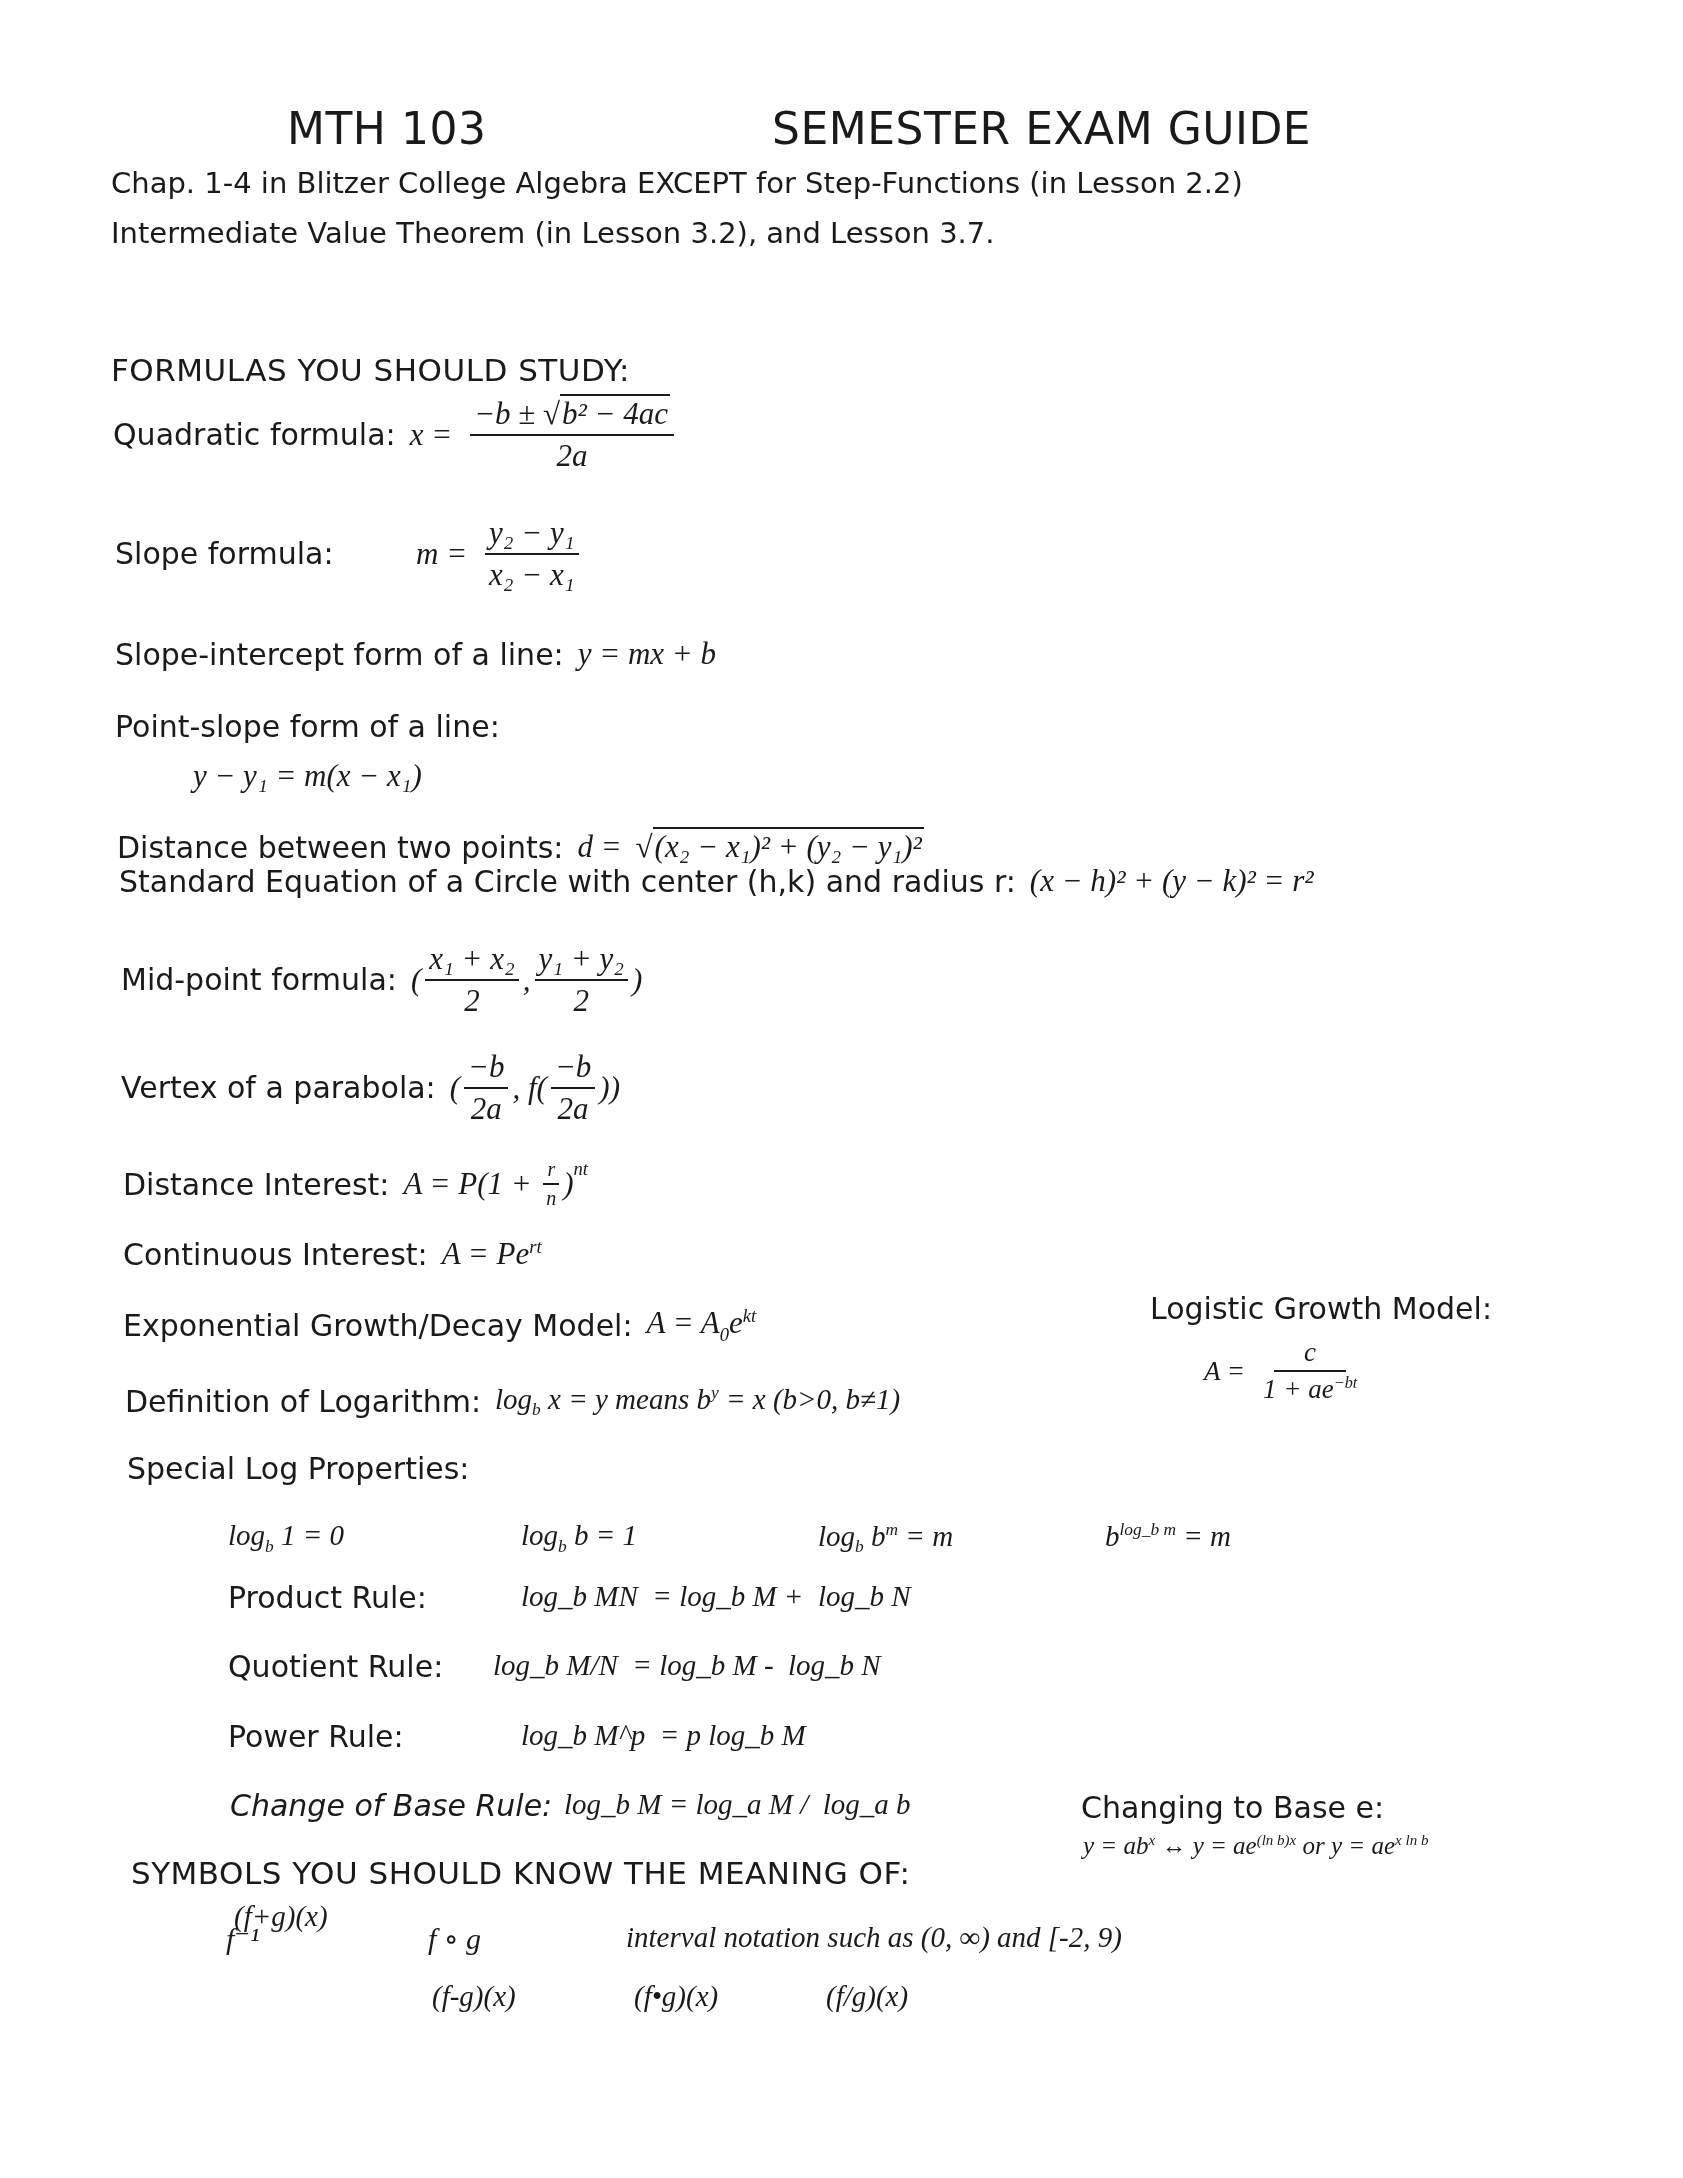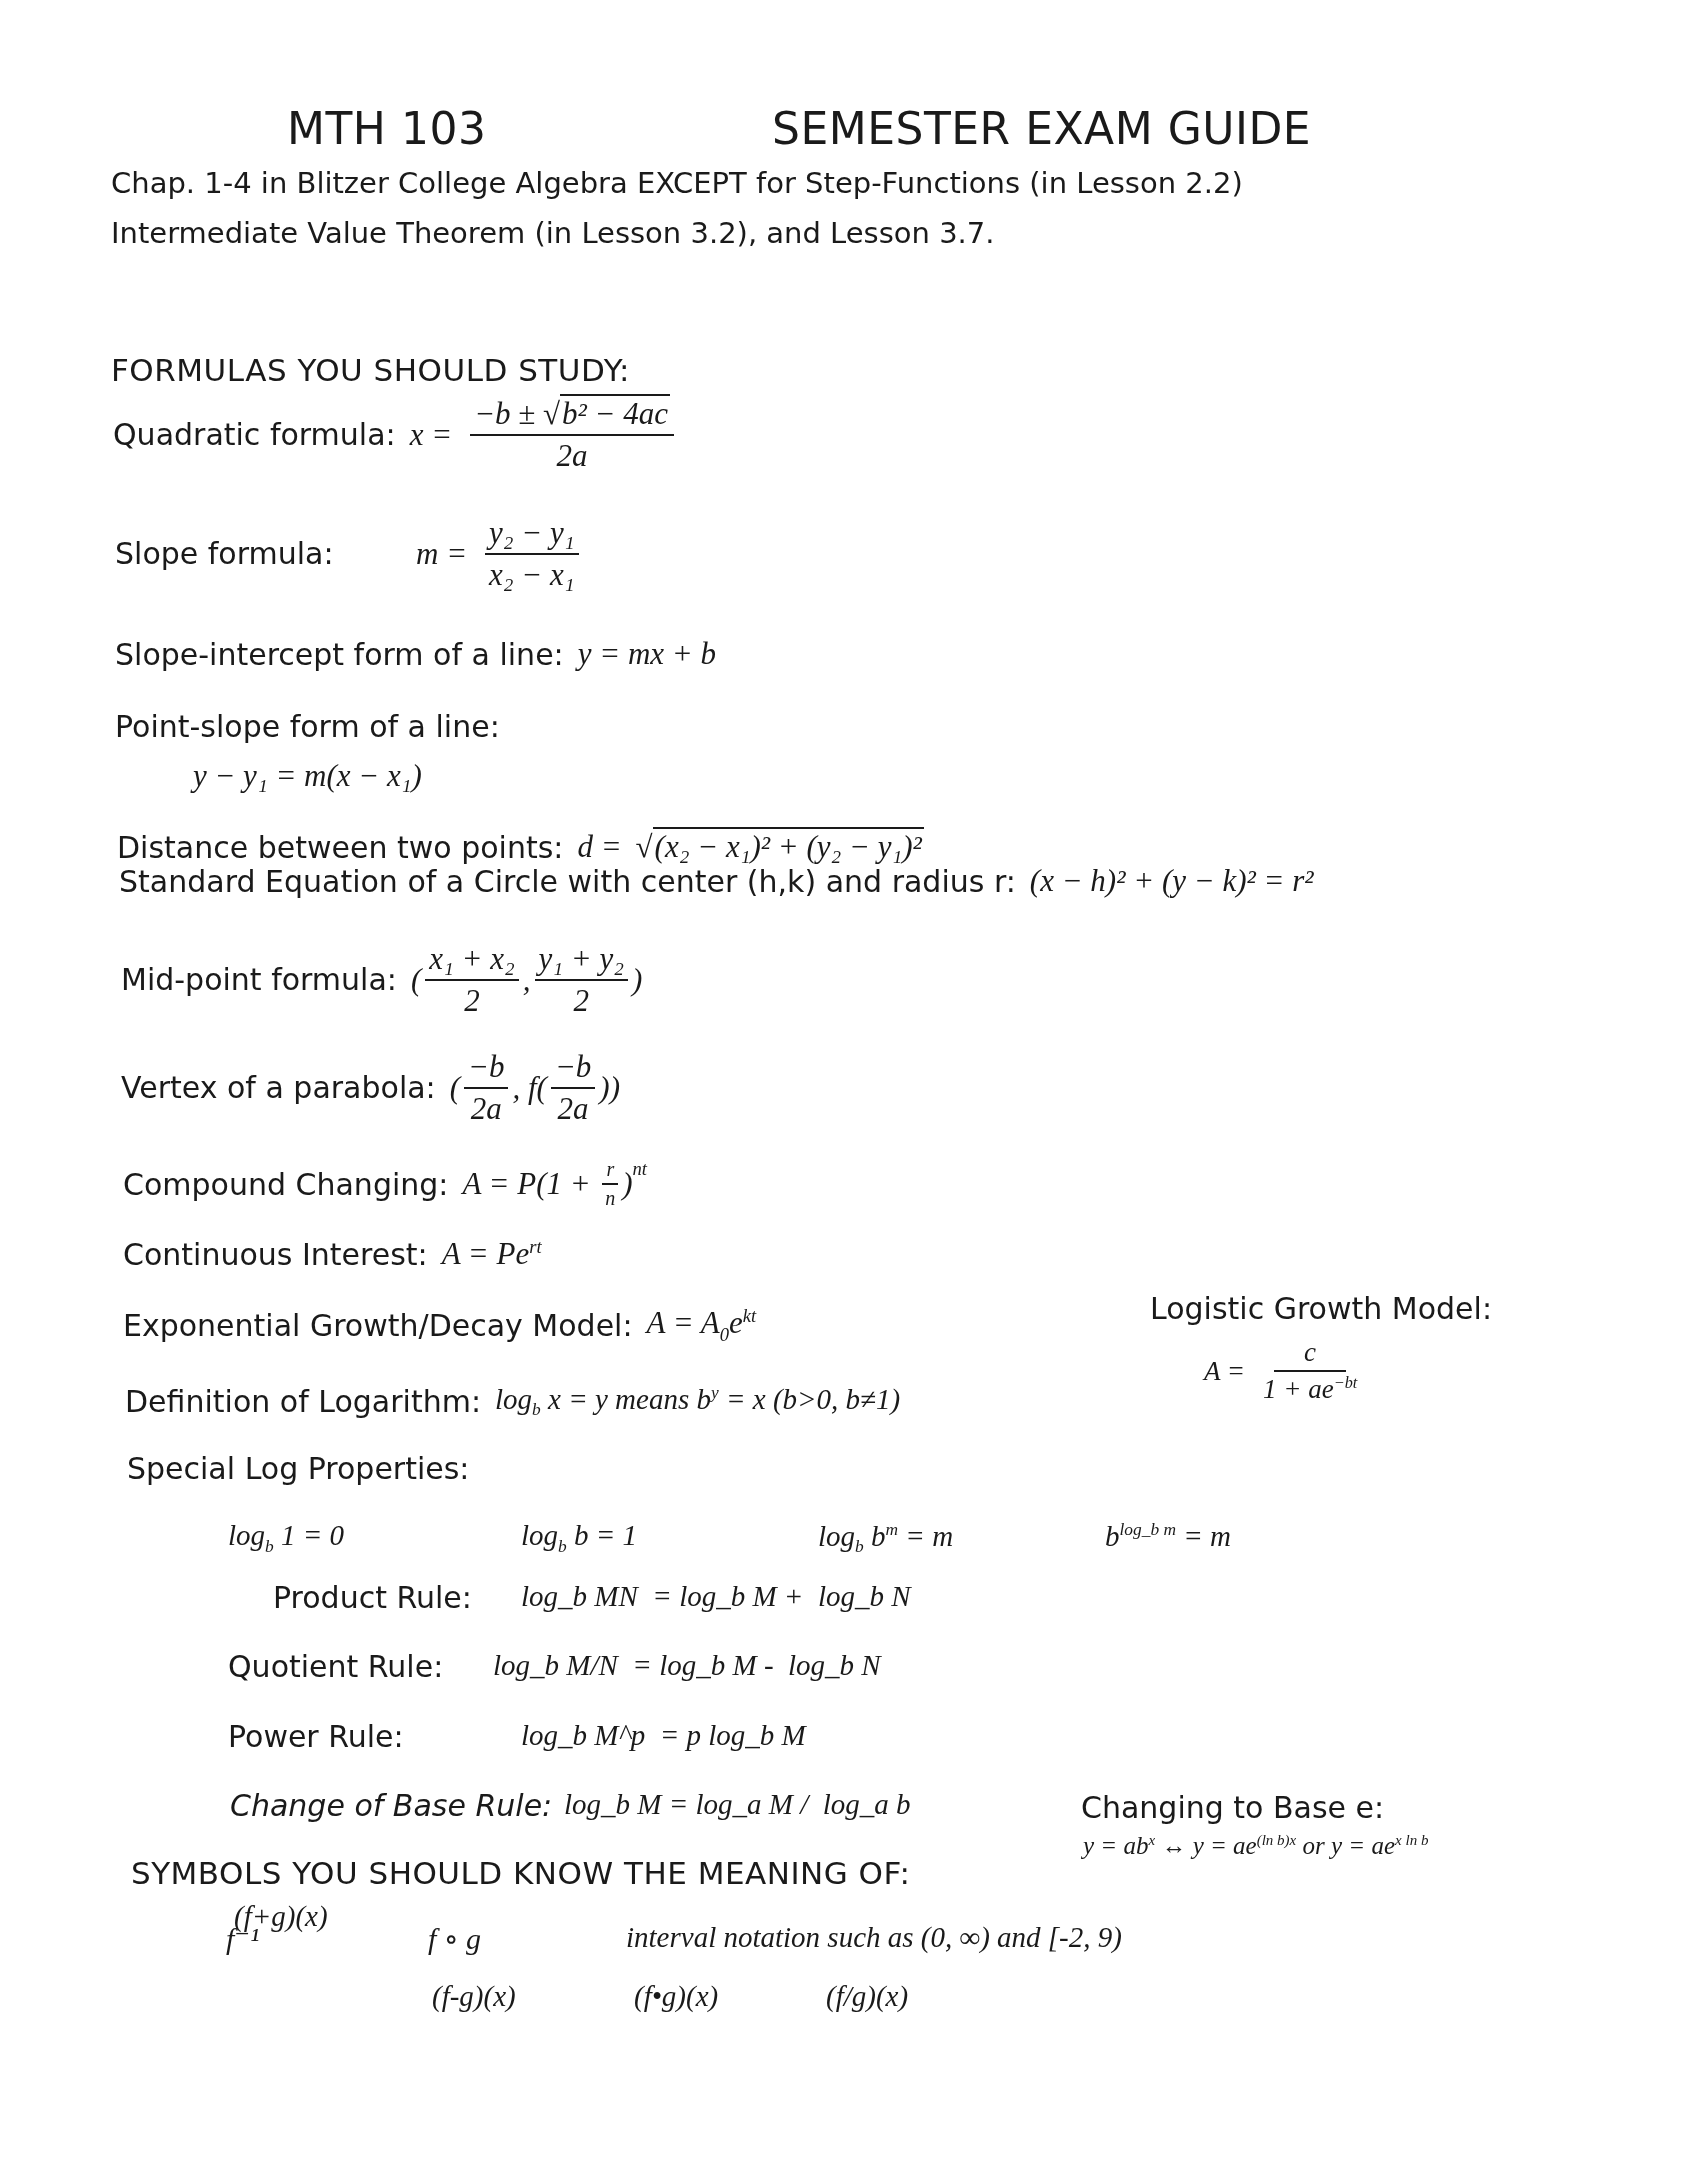--- a/index.html
+++ b/index.html
@@ -97,21 +97,21 @@
     <span>, f(</span>
     <span class="frac">
         <span class="num">−b</span>
         <span class="den">2a</span>
       </span>
     <span>))</span>
   </span>
 </div>
 
 <div class="abs row" style="left:123px; top:1158px;">
-  <span class="sans label">Compound Changing:</span>
+  <span class="sans label">Distance Interest:</span>
   <span class="math formula" style="display:inline-flex; align-items:center;">
     <span style="white-space:pre;">A = P(1 + </span>
     <span class="frac small-frac">
         <span class="num">r</span>
         <span class="den">n</span>
       </span>
     <span>)</span>
       <sup style="align-self:flex-start;">nt</sup>
   </span>
 </div>
@@ -140,21 +140,21 @@
   <span class="math" style="font-size:29px; white-space:pre;"><span>log</span><sub>b</sub><span> x = y means b</span><sup>y</sup><span> = x (b&gt;0, b≠1)</span></span>
 </div>
 
 <div class="abs sans label" style="left:127px; top:1451px;">Special Log Properties:</div>
 
 <div class="abs math" style="left:228px; top:1519px; font-size:29px;"><span>log</span><sub>b</sub><span style="white-space:pre;"> 1 = 0</span></div>
 <div class="abs math" style="left:521px; top:1519px; font-size:29px;"><span>log</span><sub>b</sub><span style="white-space:pre;"> b = 1</span></div>
 <div class="abs math" style="left:818px; top:1519px; font-size:29px;"><span>log</span><sub>b</sub><span style="white-space:pre;"> b</span><sup>m</sup><span style="white-space:pre;"> = m</span></div>
 <div class="abs math" style="left:1105px; top:1519px; font-size:29px;"><span>b</span><sup>log_b m</sup><span style="white-space:pre;"> = m</span></div>
 
-<div class="abs sans label" style="left:228px; top:1580px;margin-left:45px;">Product Rule:</div>
+<div class="abs sans label" style="left:228px; top:1580px;">Product Rule:</div>
 <div class="abs math" style="left:521px; top:1580px; font-size:29px; white-space:pre;">log_b MN  = log_b M +  log_b N</div>
 
 <div class="abs sans label" style="left:228px; top:1649px;">Quotient Rule:</div>
 <div class="abs math" style="left:493px; top:1649px; font-size:29px; white-space:pre;">log_b M/N  = log_b M -  log_b N</div>
 
 <div class="abs sans label" style="left:228px; top:1719px;">Power Rule:</div>
 <div class="abs math" style="left:521px; top:1719px; font-size:29px; white-space:pre;">log_b M^p  = p log_b M</div>
 
 <div class="abs sans label" style="left:230px; top:1788px;font-style:italic;">Change of Base Rule:</div>
 <div class="abs math" style="left:564px; top:1788px; font-size:29px; white-space:pre;">log_b M = log_a M /  log_a b</div>

